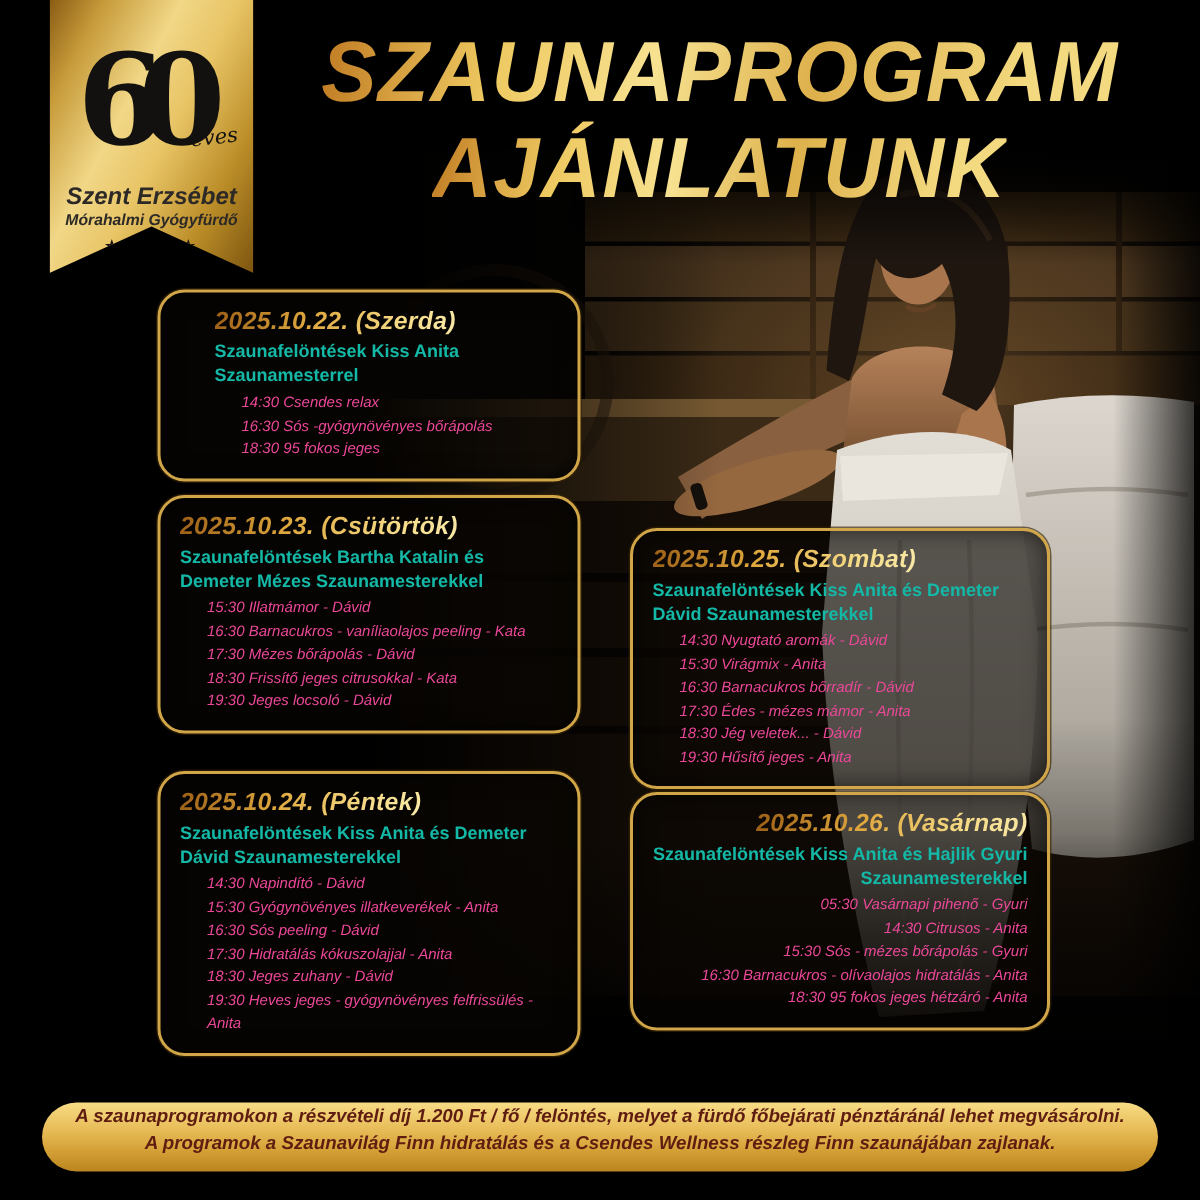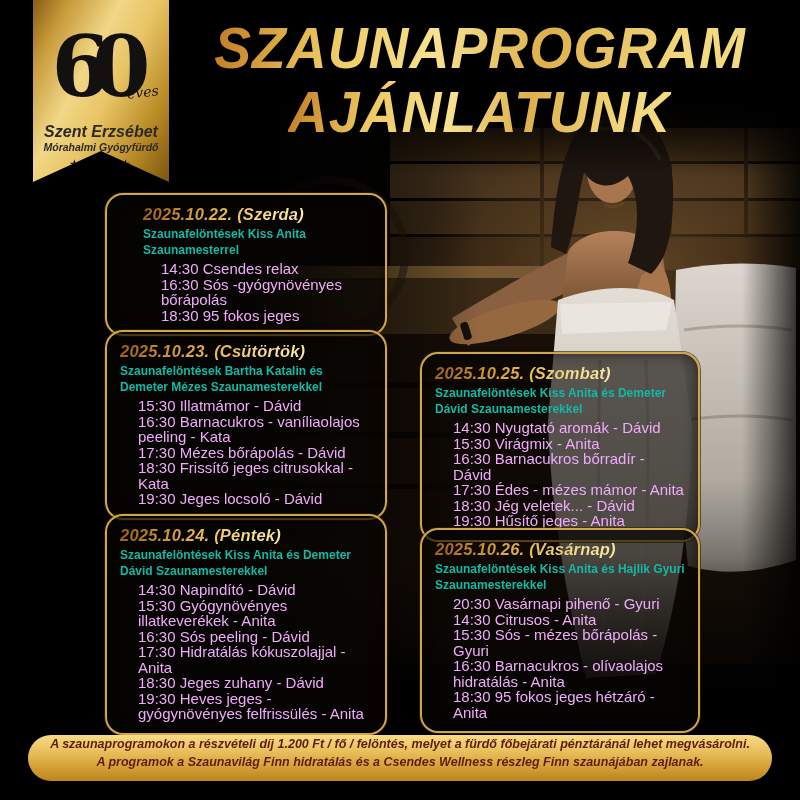--- a/index.html
+++ b/index.html
@@ -48,35 +48,35 @@
   .day-card{
     position:absolute;box-sizing:border-box;
     background:rgba(10,7,4,.62);
     border:2px solid #d0a648;border-radius:18px;
     box-shadow:0 0 0 1px rgba(55,35,5,.65), inset 0 0 14px rgba(0,0,0,.55);
     padding:9px 13px 11px 13px;
   }
   .col-left{left:105px;width:282px;}
   .col-right{left:420px;width:280px;}
   .card-1{top:193px;padding-left:36px;} .card-2{top:330px;} .card-3{top:514px;}
-  .card-4{top:352px;} .card-5{top:528px;}
+  .card-4{top:352px;} .card-5{top:528px;text-align:right;}
   .day-date{
     display:inline-block;
     font-style:italic;font-weight:800;font-size:16.5px;line-height:20px;
     letter-spacing:.2px;margin-bottom:2px;
     background:linear-gradient(100deg,#9c5f16 0%,#e0a93f 40%,#f6dc88 78%,#f8e8a6 100%);
     -webkit-background-clip:text;background-clip:text;color:transparent;
   }
   .day-sub{
     font-weight:700;font-size:12px;line-height:16px;
     color:#14b8a6;margin-bottom:3px;
   }
   .day-item{
-    font-weight:500;font-size:15px;line-height:15.5px;
-    color:#f0abfc;padding-left:18px;
+    font-style:italic;font-weight:500;font-size:10px;line-height:15.5px;
+    color:#ec4899;padding-left:18px;
   }
 
   
   .footer{
     position:absolute;left:28px;top:735px;width:744px;height:46px;
     box-sizing:border-box;border-radius:24px;
     background:linear-gradient(180deg,#f7dc85 0%,#e8bd59 38%,#d4a036 70%,#bb841f 100%);
     box-shadow:inset 0 1px 0 #fbe9a8, 0 0 0 1px #structural rgba(0,0,0,.4);
     display:flex;flex-direction:column;justify-content:flex-start;text-align:center;
   }
@@ -245,21 +245,21 @@
         <div class="day-item">17:30 Édes - mézes mámor - Anita</div>
         <div class="day-item">18:30 Jég veletek... - Dávid</div>
         <div class="day-item">19:30 Hűsítő jeges - Anita</div>
       </div>
   </div>
 
   <div class="day-card col-right card-5">
     <span class="day-date">2025.10.26. (Vasárnap)</span>
     <div class="day-sub">Szaunafelöntések Kiss Anita és Hajlik Gyuri Szaunamesterekkel</div>
     <div class="day-items">
-        <div class="day-item">20:30 Vasárnapi pihenő - Gyuri</div>
+        <div class="day-item">05:30 Vasárnapi pihenő - Gyuri</div>
         <div class="day-item">14:30 Citrusos - Anita</div>
         <div class="day-item">15:30 Sós - mézes bőrápolás - Gyuri</div>
         <div class="day-item">16:30 Barnacukros - olívaolajos hidratálás - Anita</div>
         <div class="day-item">18:30 95 fokos jeges hétzáró - Anita</div>
       </div>
   </div>
 
   <div class="footer">
     <div>A szaunaprogramokon a részvételi díj 1.200 Ft / fő / felöntés, melyet a fürdő főbejárati pénztáránál lehet megvásárolni.</div>
     <div>A programok a Szaunavilág Finn hidratálás és a Csendes Wellness részleg Finn szaunájában zajlanak.</div>

